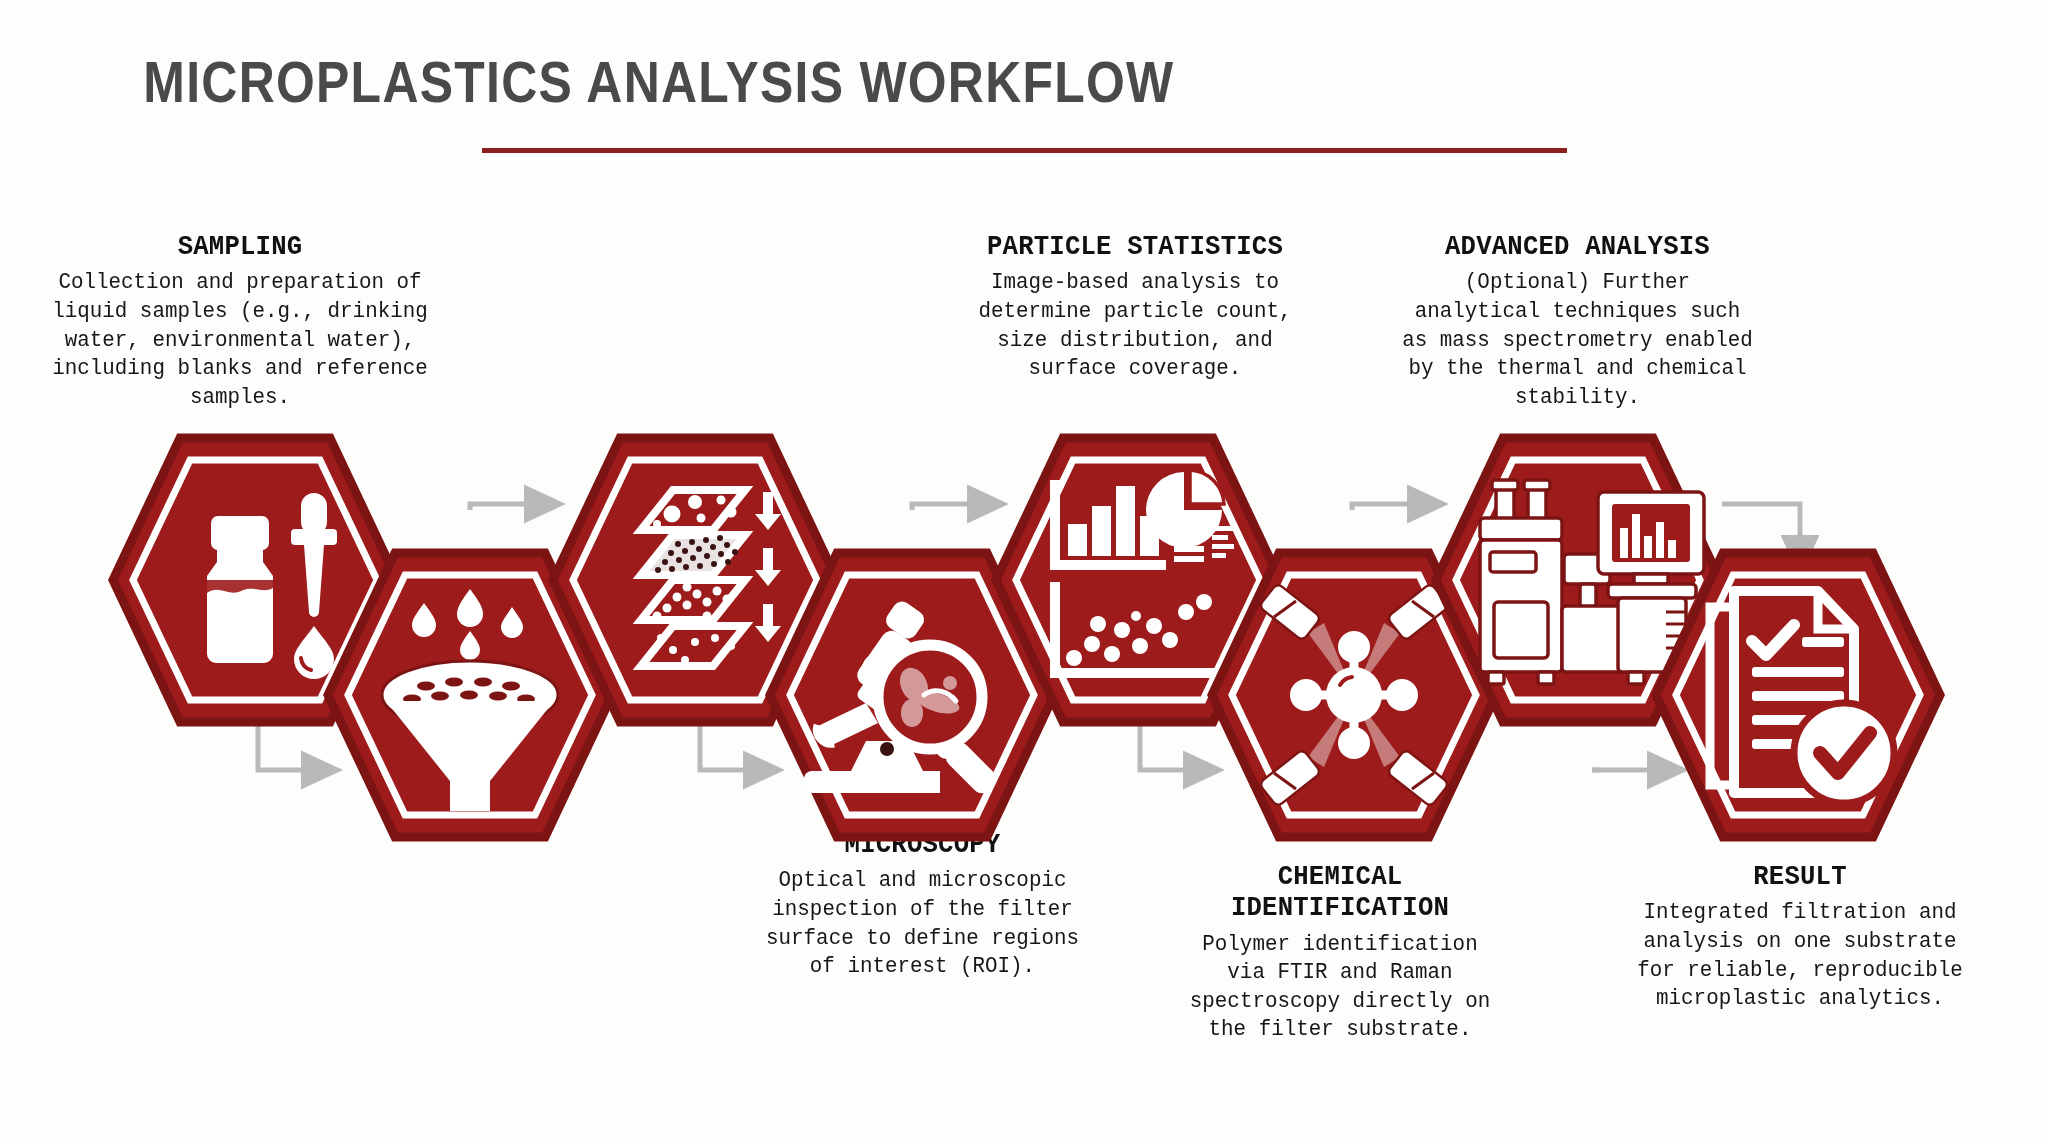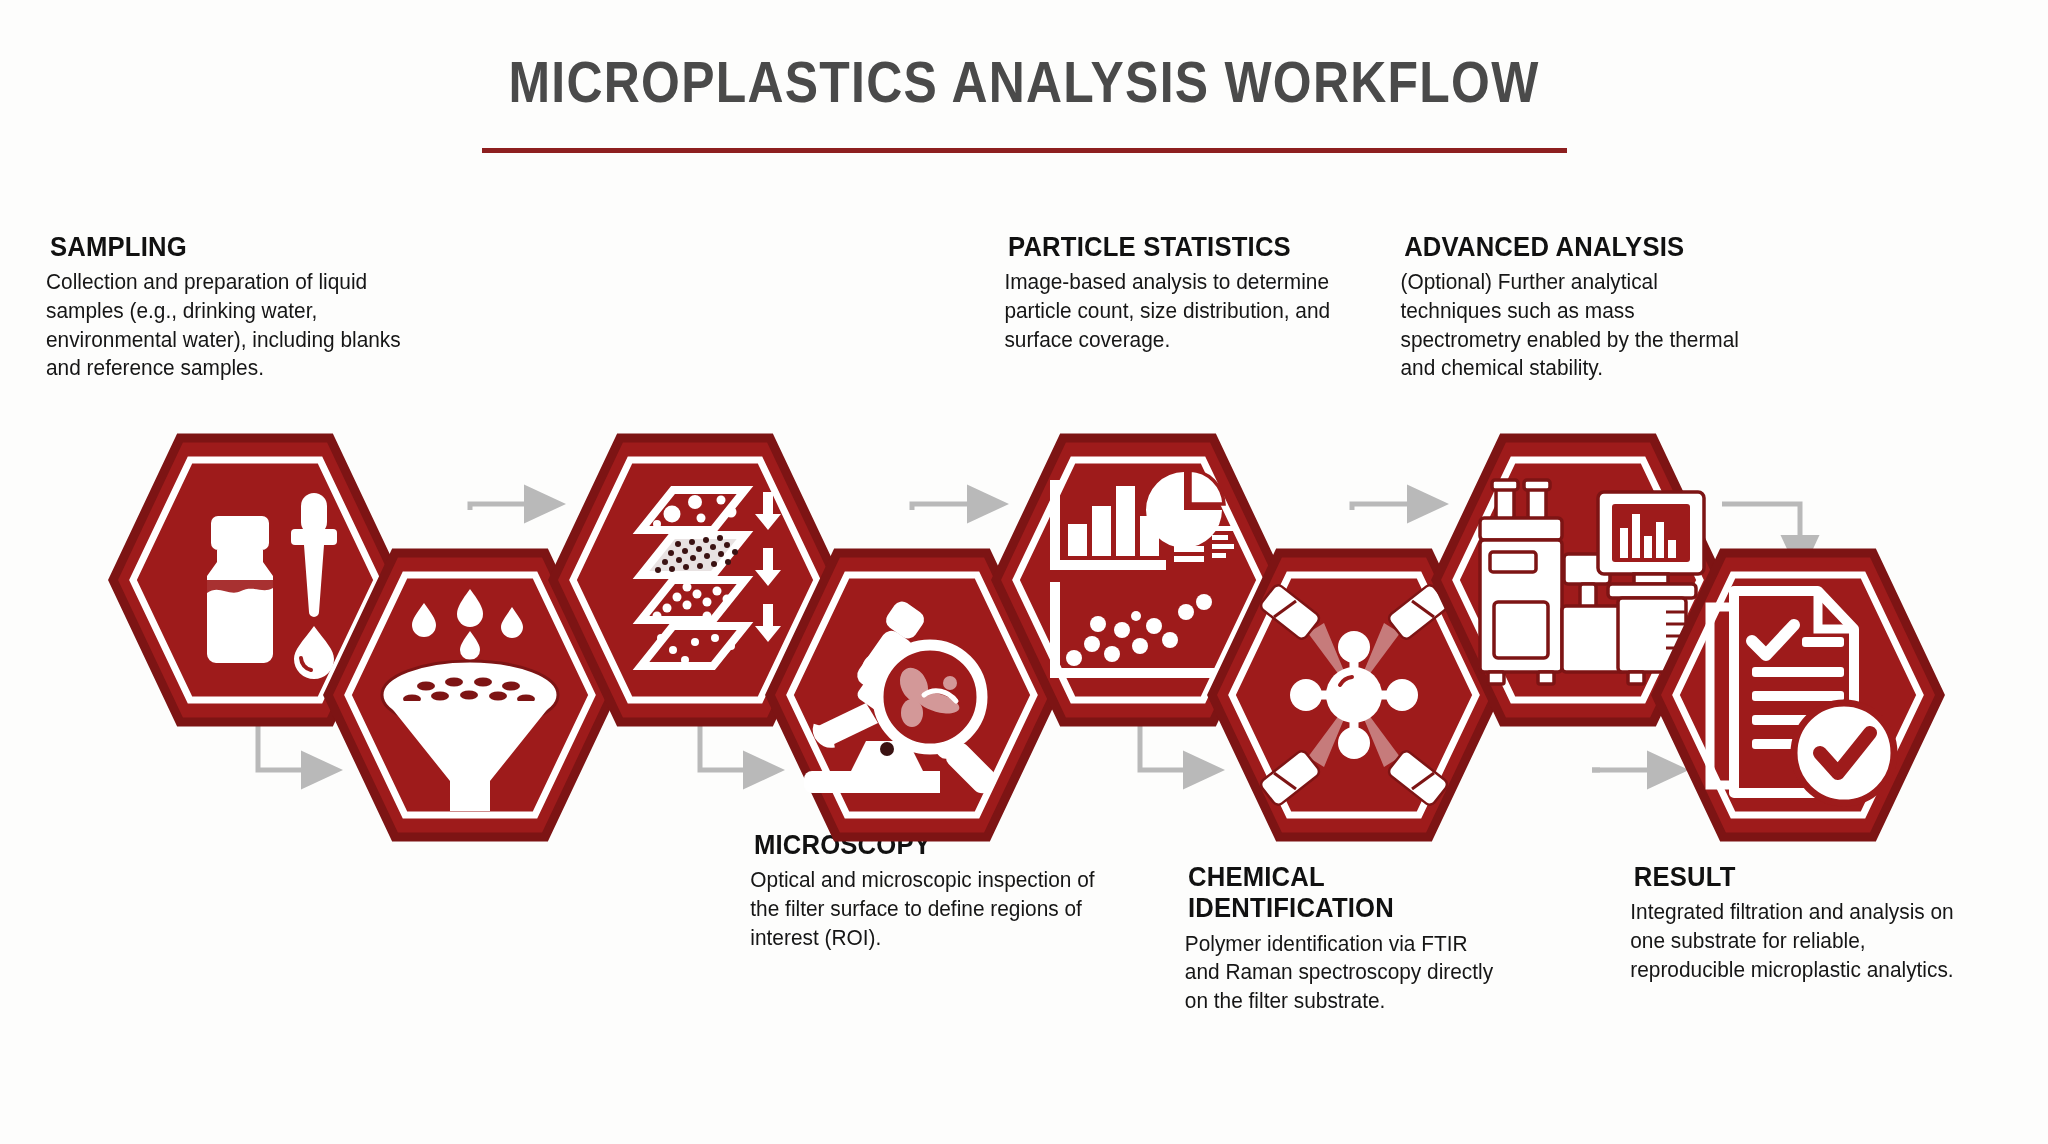--- a/index.html
+++ b/index.html
@@ -6,39 +6,39 @@
   body{
     width:2048px;height:1144px;
     background:#fdfdfc;
     font-family:"Liberation Sans", sans-serif;
     overflow:hidden;
     position:relative;
   }
   #stage{position:absolute;left:0;top:0;width:2048px;height:1144px;}
 
   
-  .title-wrap{position:absolute;left:0;top:52px;width:2048px;text-align:center;}
+  .title-wrap{position:absolute;left:0;top:52px;width:2048px;}
   .title{
     font-size:58px;
     font-weight:bold;
     letter-spacing:1.5px;
     color:#4a4a4a;
     transform:scaleX(0.86);
     transform-origin:center;
     line-height:1.05;
     white-space:nowrap;
   }
   .title-rule{
     position:absolute;left:50%;top:96px;
     width:1085px;height:5px;margin-left:-542px;
     background:#8d1f1f;
   }
 
   
-  .txtblock{position:absolute;}
+  .txtblock{position:absolute;text-align:center;font-family:Liberation Mono, monospace;}
   .step-title{
     font-size:27px;font-weight:bold;color:#111;
     letter-spacing:0.2px;line-height:1.16;
     transform:scaleX(0.95);transform-origin:center;
     margin-bottom:5px;
   }
   .step-desc{
     font-size:21.5px;color:#161616;line-height:1.33;
     transform:scaleX(0.97);transform-origin:center;
   }
@@ -89,21 +89,21 @@
     </g>
     <path d="M1592,770 L1600,770" stroke="#b9b9b9" stroke-width="5" fill="none"></path>
   </svg>
 
   <div class="txtblock" style="left:40px;top:232px;width:400px;">
     <div class="step-title">SAMPLING</div>
     <div class="step-desc">Collection and preparation of liquid samples (e.g., drinking water, environmental water), including blanks and reference samples.</div>
   </div>
 
 
-  <div class="txtblock" style="left:999px;top:232px;width:360px;">
+  <div class="txtblock" style="left:955px;top:232px;width:360px;">
     <div class="step-title">PARTICLE STATISTICS</div>
     <div class="step-desc">Image-based analysis to determine particle count, size distribution, and surface coverage.</div>
   </div>
 
   <div class="txtblock" style="left:1395px;top:232px;width:365px;">
     <div class="step-title">ADVANCED ANALYSIS</div>
     <div class="step-desc">(Optional) Further analytical techniques such as mass spectrometry enabled by the thermal and chemical stability.</div>
   </div>
 
 

